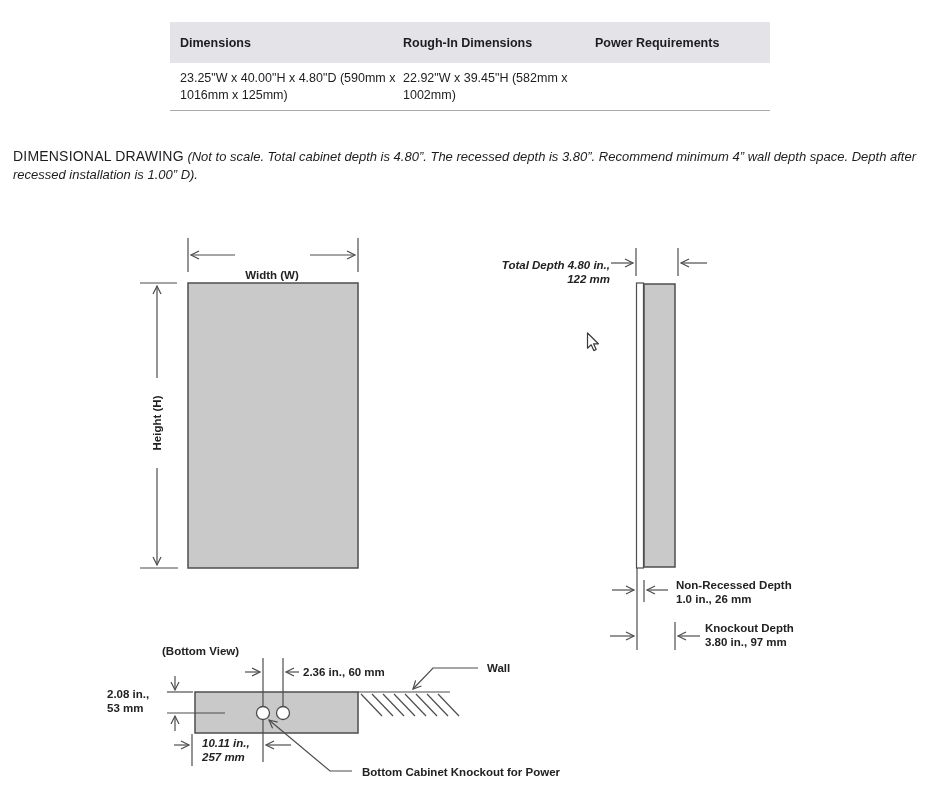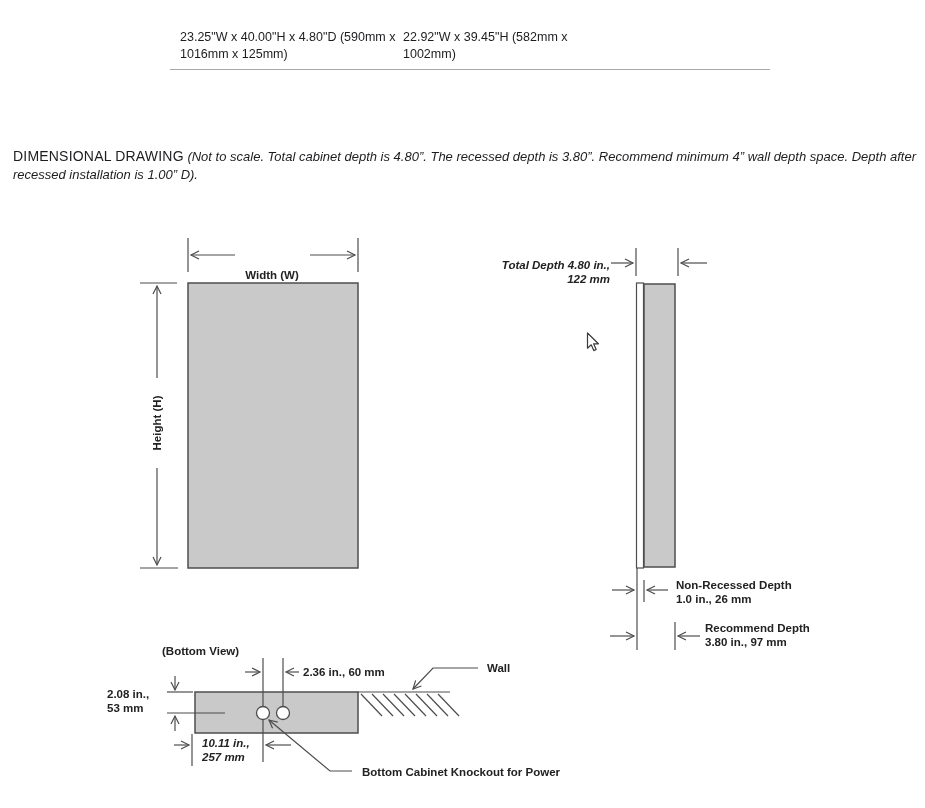--- a/index.html
+++ b/index.html
@@ -42,20 +42,25 @@
   .lbl .ln{display:block;}
   .right{text-align:right;}
   .center{text-align:center;}
   .rot{transform:translate(-50%,-50%) rotate(-90deg);}
   .cursor{position:absolute;left:586px;top:332px;}
 </style>
 </head>
 <body>
 
 <div class="spec-table">
+  <div class="spec-head">
+    <div class="c1">Dimensions</div>
+    <div class="c2">Rough-In Dimensions</div>
+    <div class="c3">Power Requirements</div>
+  </div>
   <div class="spec-row">
     <div class="c1">
       <span class="ln">23.25"W x 40.00"H x 4.80"D</span>
       <span class="ln">(590mm x 1016mm x 125mm)</span>
     </div>
     <div class="c2">
       <span class="ln">22.92"W x 39.45"H</span>
       <span class="ln">(582mm x 1002mm)</span>
     </div>
   </div>
@@ -141,21 +146,21 @@
   <span class="ln">Total Depth 4.80 in.,</span>
   <span class="ln">122 mm</span>
 </div>
 
 <div class="lbl" style="left:676px;top:578px;">
   <span class="ln">Non-Recessed Depth</span>
   <span class="ln">1.0 in., 26 mm</span>
 </div>
 
 <div class="lbl" style="left:705px;top:621px;">
-  <span class="ln">Recommend Depth</span>
+  <span class="ln">Knockout Depth</span>
   <span class="ln">3.80 in., 97 mm</span>
 </div>
 
 <div class="lbl" style="left:162px;top:644px;">(Bottom View)</div>
 
 <div class="lbl" style="left:303px;top:665px;">2.36 in., 60 mm</div>
 
 <div class="lbl" style="left:107px;top:687px;">
   <span class="ln">2.08 in.,</span>
   <span class="ln">53 mm</span>

